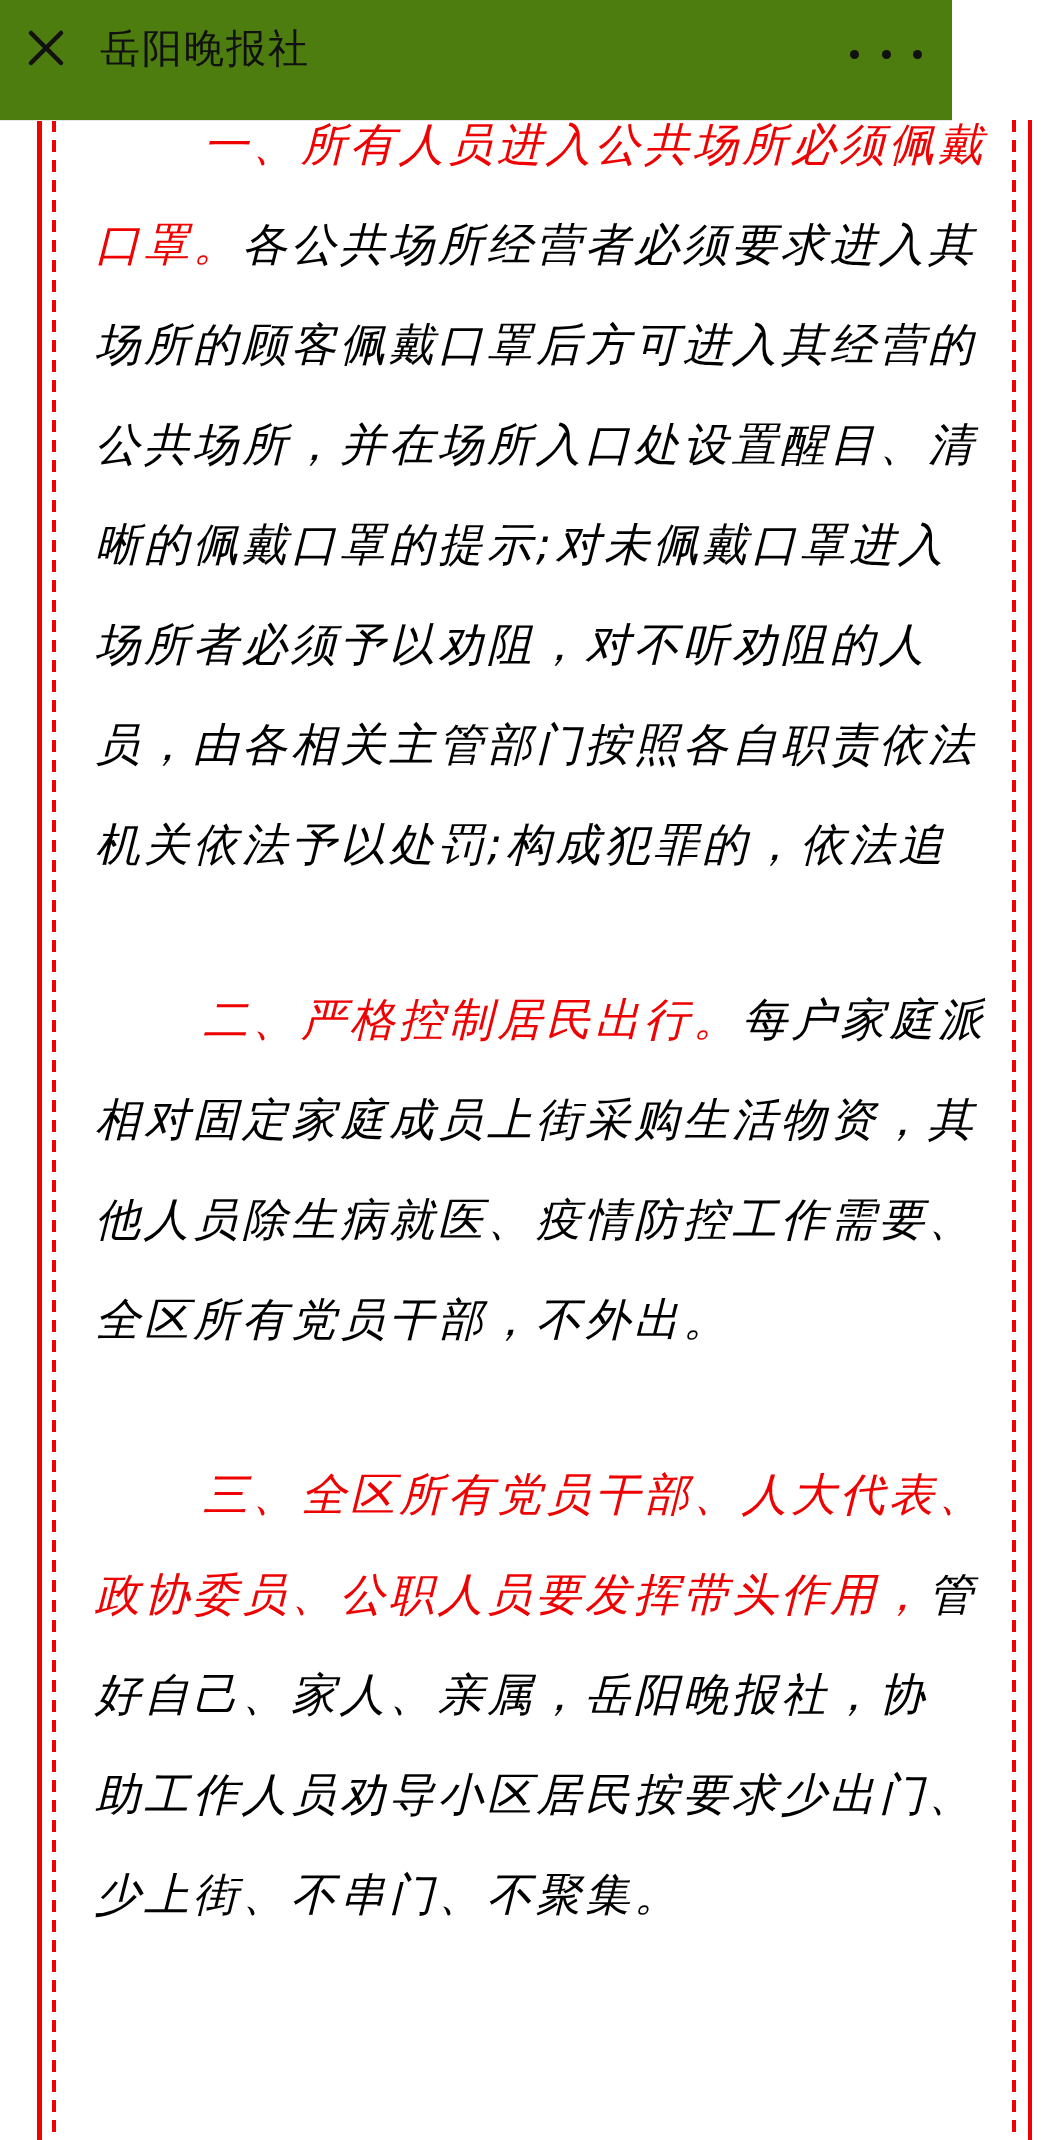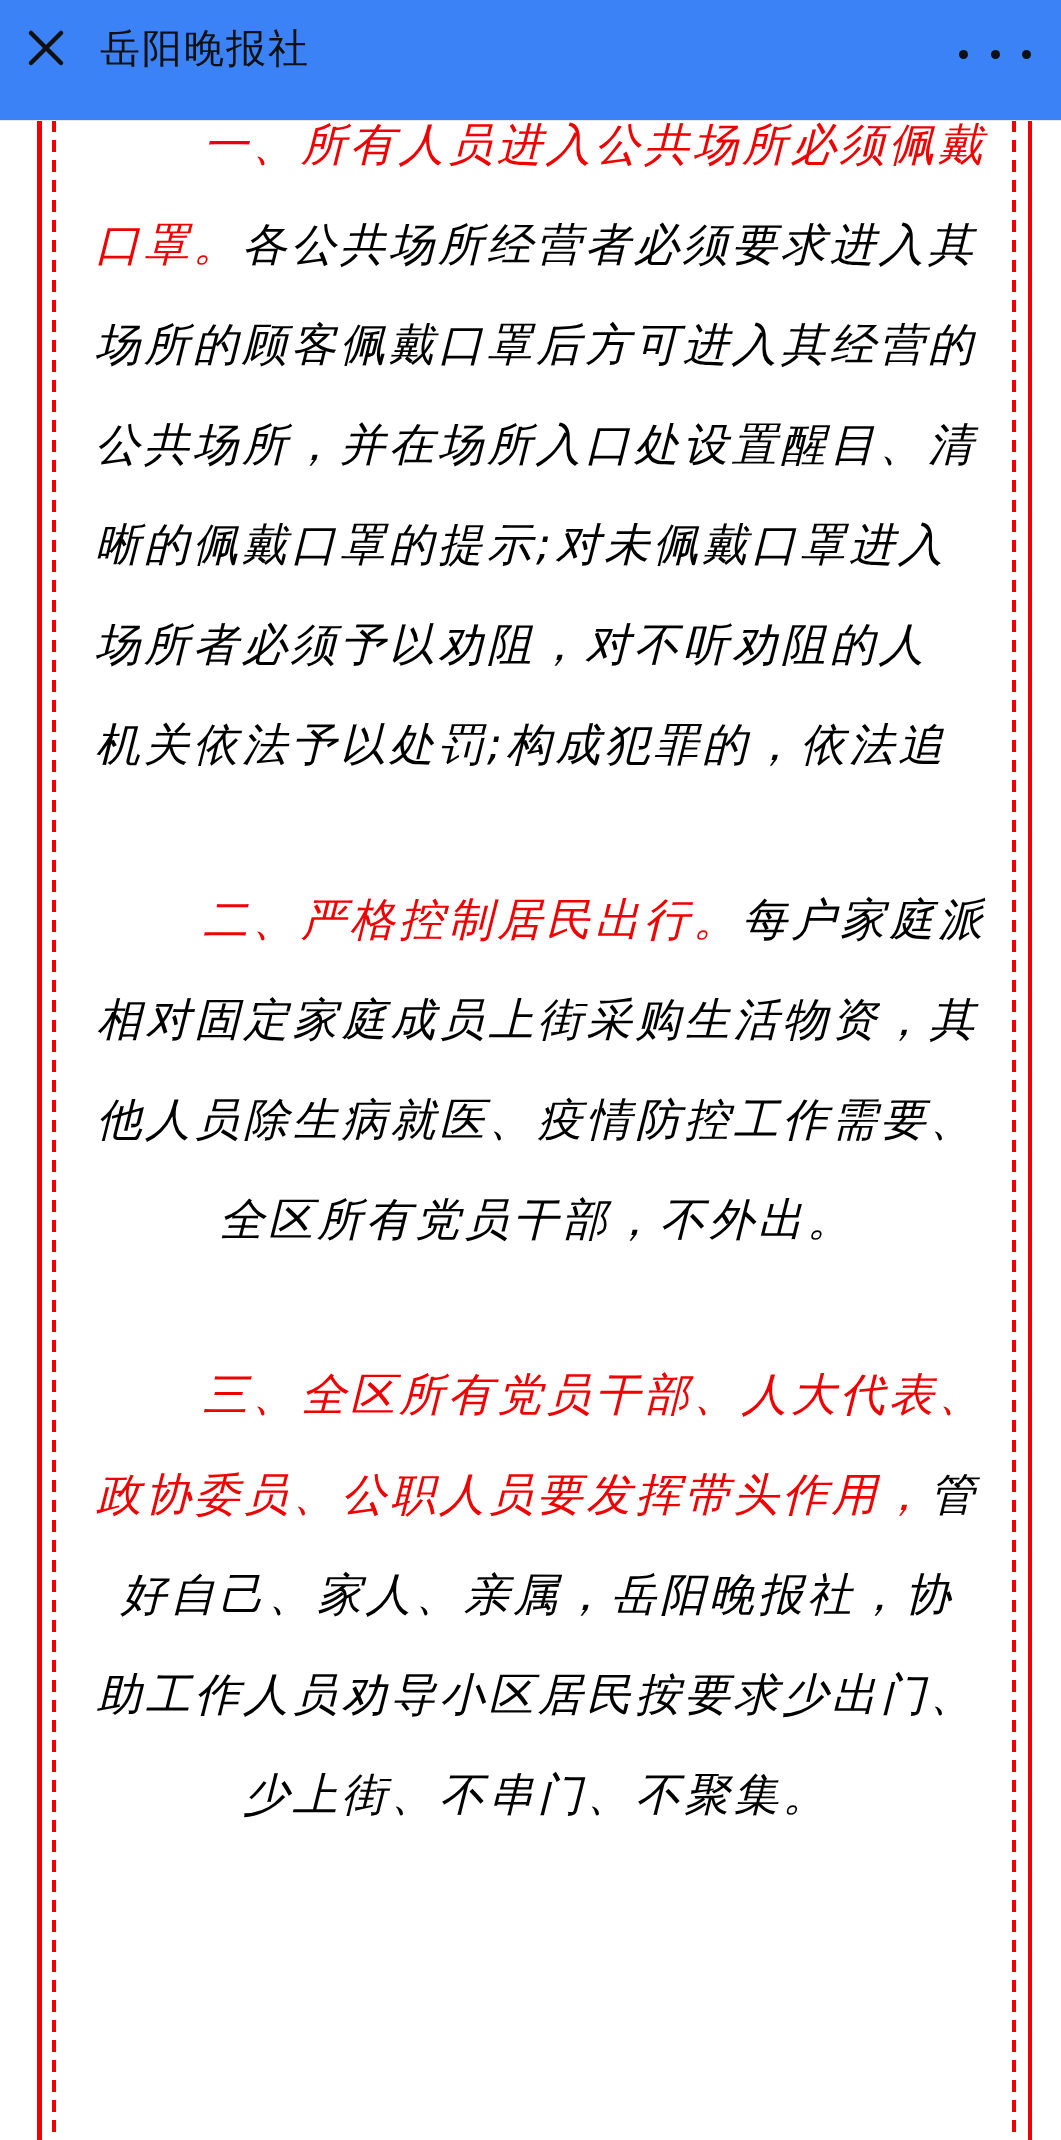--- a/index.html
+++ b/index.html
@@ -3,22 +3,22 @@
 <meta charset="utf-8">
 <style>
   html,body{margin:0;padding:0;}
   body{
     width:1061px;height:2140px;position:relative;overflow:hidden;
     background:#ffffff;
     font-family:"DejaVu Sans", sans-serif;
   }
   
   .header{
-    position:absolute;left:0;top:0;width:1061px;height:120px;
-    background:#3b82f6;border-bottom:1px solid #e8e8e8;z-index:5;
+    position:absolute;left:0;top:0;width:952px;height:120px;
+    background:#4d7c0f;border-bottom:1px solid #e8e8e8;z-index:5;
   }
   .close-btn{
     position:absolute;left:24px;top:26px;width:44px;height:44px;
     display:flex;align-items:center;justify-content:center;cursor:pointer;
   }
   .page-title{
     position:absolute;left:100px;top:18px;height:60px;line-height:60px;
     font-size:40px;font-weight:500;color:#111;letter-spacing:2px;
     white-space:nowrap;
   }
@@ -36,21 +36,21 @@
   .dashed{
     background:repeating-linear-gradient(
       to bottom, var(--red) 0 12px, transparent 12px 20px);
   }
   .dashed-l{left:52px;width:4px;}
   .dashed-r{left:1012px;width:4px;}
   
   .article-text{
     position:absolute;left:95px;top:95px;width:885px;z-index:2;
   }
-  .section + .section{margin-top:75px;text-align:center;}
+  .section + .section{margin-top:75px;}
   .line{
     height:100px;line-height:100px;font-size:45px;letter-spacing:4px;
     white-space:nowrap;
     font-style:italic;
   }
   .line.indent{padding-left:108px;}
   .line span.red{color:var(--red);}
   .line span.black{color:#000000;}
 </style>
 </head>
@@ -77,20 +77,21 @@
 <div class="frame-line solid-r"></div>
 
 <div class="article-text">
     <div class="section">
       <div class="line indent"><span class="red">一、所有人员进入公共场所必须佩戴</span></div>
       <div class="line"><span class="red">口罩。</span><span class="black">各公共场所经营者必须要求进入其</span></div>
       <div class="line"><span class="black">场所的顾客佩戴口罩后方可进入其经营的</span></div>
       <div class="line"><span class="black">公共场所，并在场所入口处设置醒目、清</span></div>
       <div class="line"><span class="black">晰的佩戴口罩的提示;对未佩戴口罩进入</span></div>
       <div class="line"><span class="black">场所者必须予以劝阻，对不听劝阻的人</span></div>
+      <div class="line"><span class="black">员，由各相关主管部门按照各自职责依法</span></div>
       <div class="line"><span class="black">机关依法予以处罚;构成犯罪的，依法追</span></div>
     </div>
     <div class="section">
       <div class="line indent"><span class="red">二、严格控制居民出行。</span><span class="black">每户家庭派</span></div>
       <div class="line"><span class="black">相对固定家庭成员上街采购生活物资，其</span></div>
       <div class="line"><span class="black">他人员除生病就医、疫情防控工作需要、</span></div>
       <div class="line"><span class="black">全区所有党员干部，不外出。</span></div>
     </div>
     <div class="section">
       <div class="line indent"><span class="red">三、全区所有党员干部、人大代表、</span></div>

